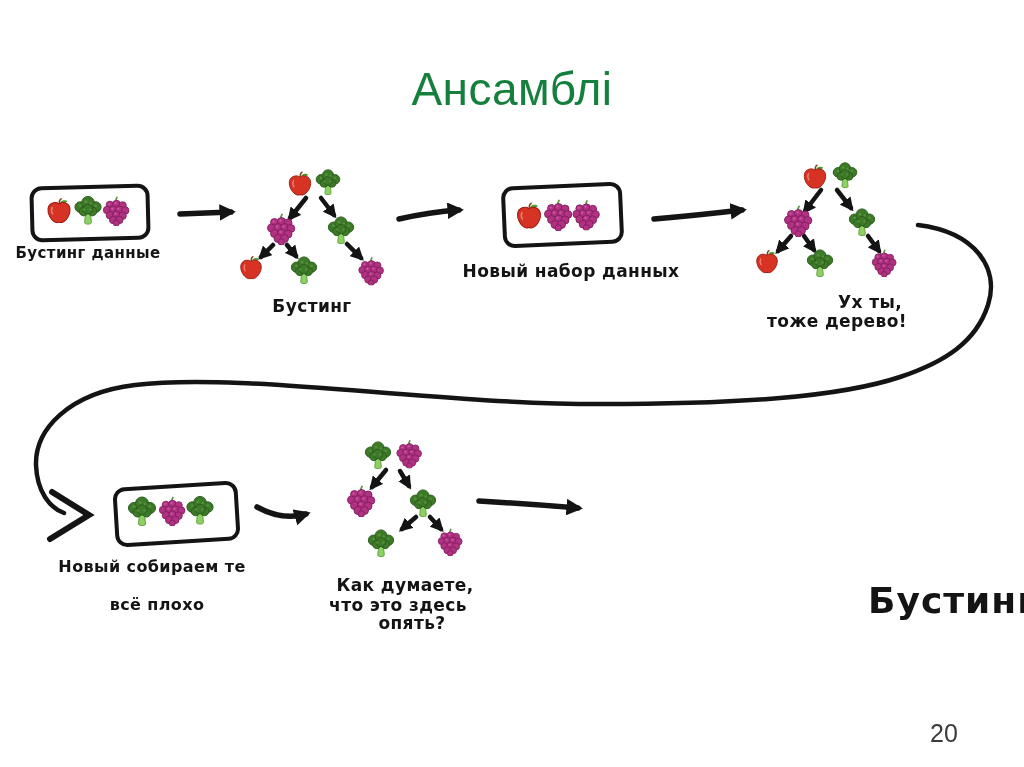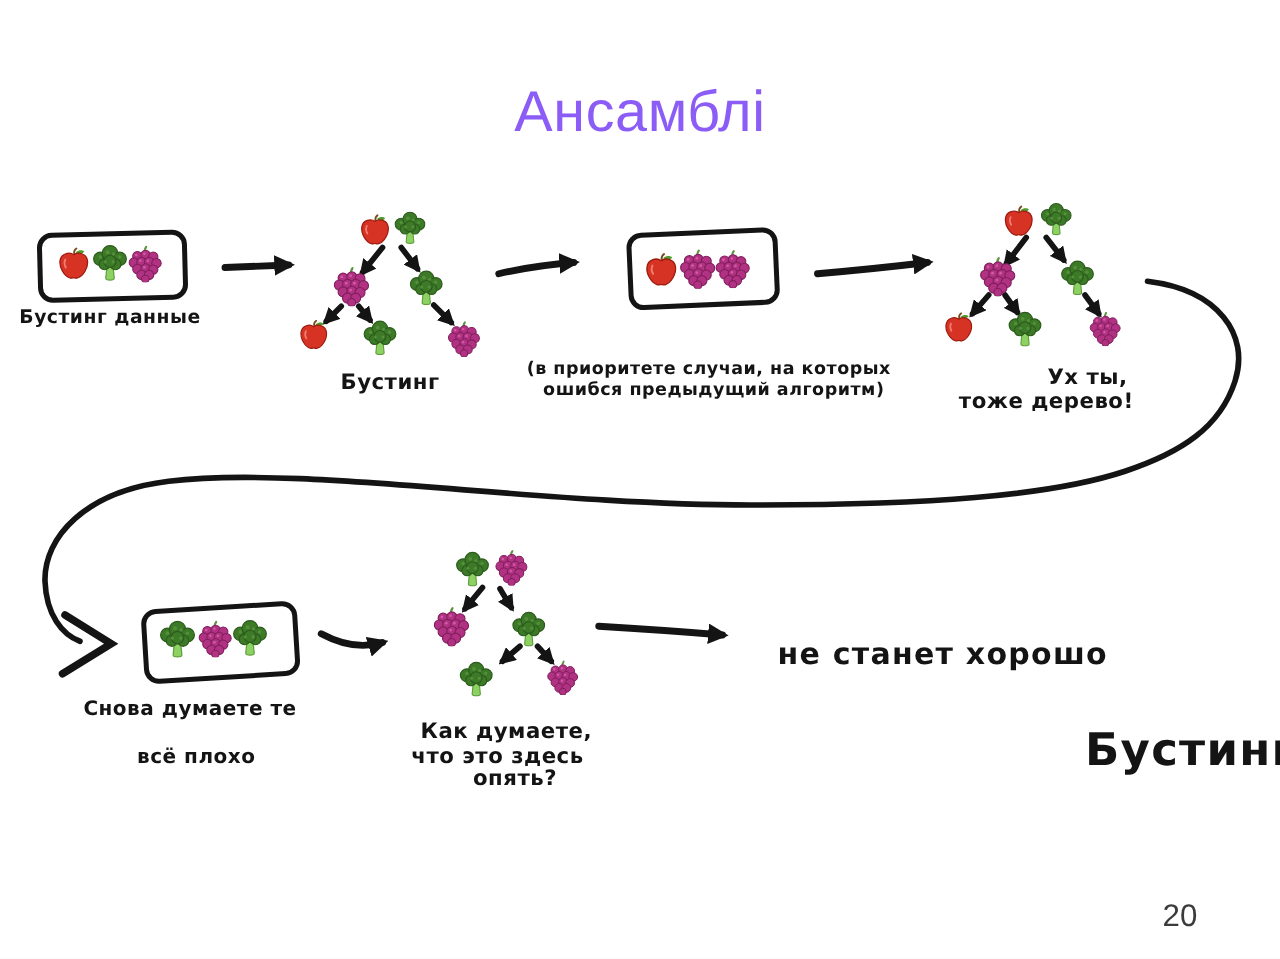--- a/index.html
+++ b/index.html
@@ -8,21 +8,21 @@
     width:1024px;height:767px;
     background:#ffffff;
     overflow:hidden;
     outline:1px solid #e9e9e9;
     font-family:"DejaVu Sans", sans-serif;
   }
   .slide-title{
     position:absolute;top:62px;left:0;width:100%;
     text-align:center;
     font-family:"Liberation Sans", sans-serif;
-    font-size:46px;font-weight:400;color:#8b5cf6;
+    font-size:46px;font-weight:400;color:#15803d;
     letter-spacing:0.5px;
   }
   .arrows-layer{position:absolute;left:0;top:0;width:1024px;height:767px;}
   .hand-box{
     position:absolute;
     border:4px solid #141414;
     border-radius:12px;
     background:#ffffff;
   }
   .fruit{position:absolute;transform:translate(-50%,-50%);display:block;}
@@ -298,27 +298,25 @@
       </svg>
     </span>
   <span class="fruit" style="left:450px;top:542px;width:28px;height:28px">
       <svg viewBox="0 0 32 32" class="fruit-svg">
         <use href="#sym-grapes"></use>
       </svg>
     </span>
 
   <div class="hand-label f15" style="left:88px;top:244px">Бустинг данные</div>
   <div class="hand-label f17" style="left:312px;top:296px">Бустинг</div>
-  <div class="hand-label f14" style="left:567px;top:287px">(в приоритете случаи, на которых</div>
-  <div class="hand-label f14" style="left:571px;top:304px">ошибся предыдущий алгоритм)</div>
+  <div class="hand-label f17" style="left:571px;top:261px">Новый набор данных</div>
   <div class="hand-label f17" style="left:870px;top:292px">Ух ты,</div>
   <div class="hand-label f17" style="left:837px;top:311px">тоже дерево!</div>
-  <div class="hand-label f16" style="left:152px;top:557px">Снова думаете те</div>
+  <div class="hand-label f16" style="left:152px;top:557px">Новый собираем те</div>
   <div class="hand-label f16" style="left:157px;top:595px">всё плохо</div>
   <div class="hand-label f17" style="left:405px;top:575px">Как думаете,</div>
   <div class="hand-label f17" style="left:398px;top:595px">что это здесь</div>
   <div class="hand-label f17" style="left:412px;top:613px">опять?</div>
-  <div class="hand-label left-align f24" style="left:622px;top:509px">не станет хорошо</div>
   <div class="hand-label left-align f36" style="left:868px;top:580px">Бустинг</div>
 
   <div class="page-number">20</div>
 
 </div>
 
 </body></html>

